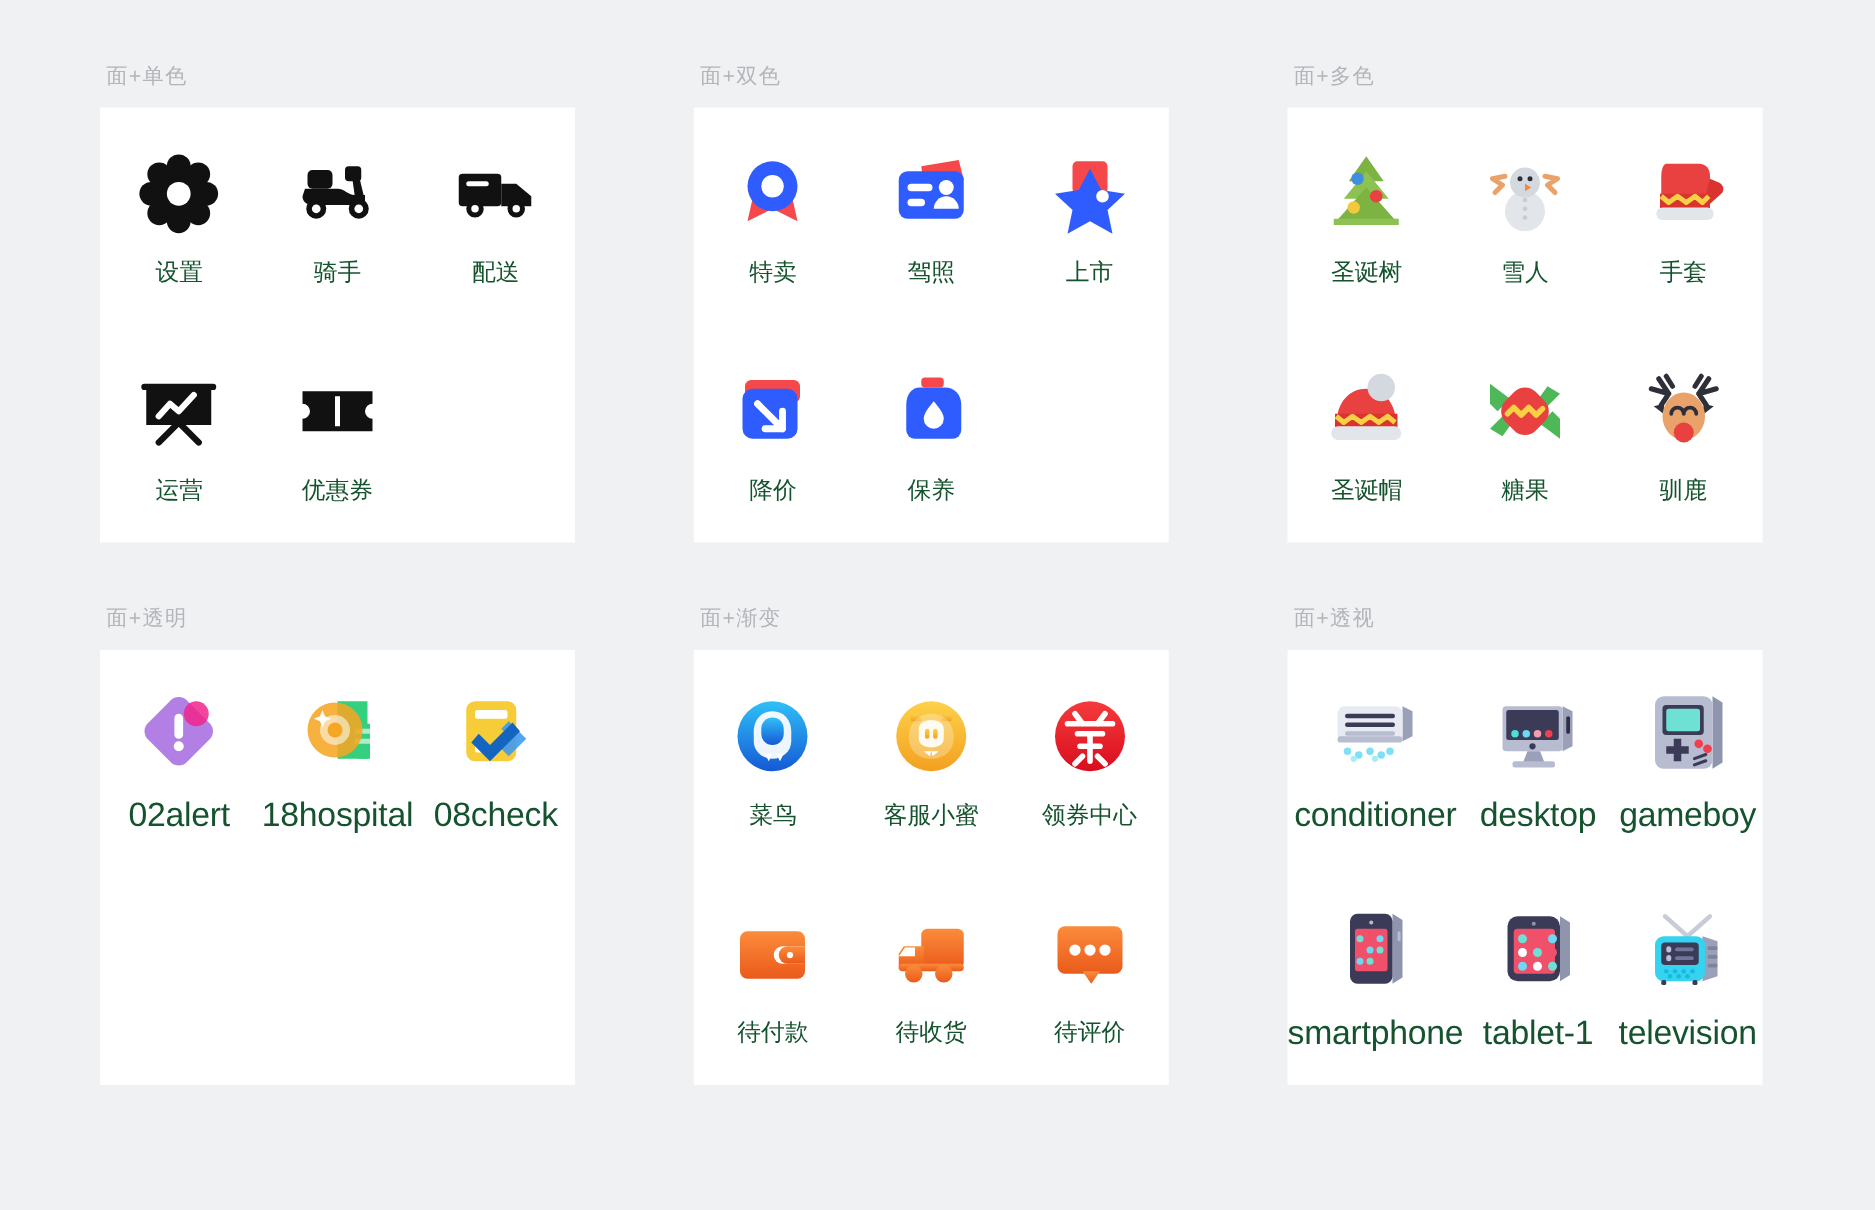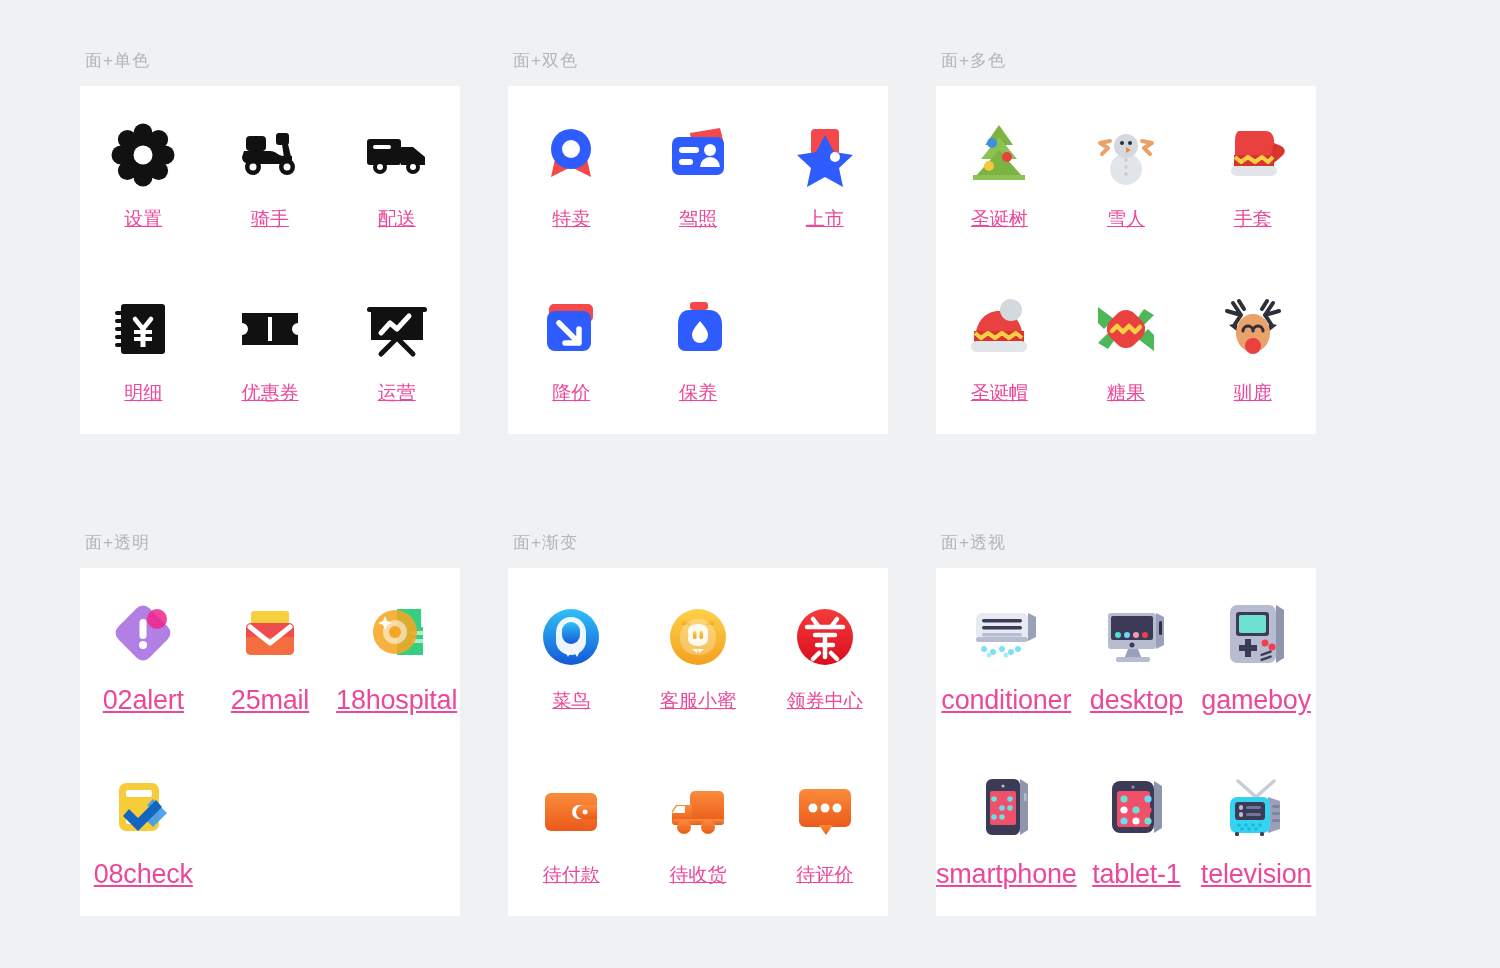--- a/index.html
+++ b/index.html
@@ -10,21 +10,20 @@
     overflow: hidden;
   }
   .page {
     width: 1500px; height: 968px;
     padding: 50px 80px 16px 80px;
     display: grid;
     grid-template-columns: repeat(3, 380px);
     grid-template-rows: repeat(2, 434px);
     column-gap: 95px;
     row-gap: 0px;
-    gap: 48px;
   }
   .group { display: flex; flex-direction: column; }
   .group-title {
     font-size: 17px;
     color: #b3b5ba;
     letter-spacing: 1px;
     padding-left: 5px;
     margin-bottom: 14px;
     height: 22px;
     line-height: 22px;
@@ -47,25 +46,24 @@
     width: 100%; height: 100%;
   }
   .icon-box {
     width: 72px; height: 72px;
     display: flex; align-items: center; justify-content: center;
     margin-bottom: 18px;
   }
   .icon-box svg { display: block; }
   .cell-label {
     font-size: 19px;
-    color: #ec4899;
+    color: #14532d;
     line-height: 1;
     text-align: right;
     white-space: nowrap;
-    text-decoration: underline;
   }
   .cell-label.latin { font-size: 27px; letter-spacing: -0.2px; }
 </style>
 </head>
 <body>
 
 <div class="page">
     <div class="group">
       <div class="group-title">面+单色</div>
       <div class="card">
@@ -111,53 +109,36 @@
               <circle cx="19" cy="48" r="3" fill="#fff"></circle>
               <circle cx="52" cy="48" r="7" fill="#111111"></circle>
               <circle cx="52" cy="48" r="3" fill="#fff"></circle>
             </svg>
           </div>
           <div class="cell-label">配送</div>
         </div>
         <div class="cell">
           <div class="icon-box">
             <svg width="72" height="72" viewBox="0 0 72 72" xmlns="http://www.w3.org/2000/svg">
-              <rect x="14" y="11" width="44" height="50" rx="3" fill="#111111"></rect>
-              <rect x="8" y="18" width="10" height="4" rx="2" fill="#111111"></rect>
-              <rect x="8" y="26" width="10" height="4" rx="2" fill="#111111"></rect>
-              <rect x="8" y="34" width="10" height="4" rx="2" fill="#111111"></rect>
-              <rect x="8" y="42" width="10" height="4" rx="2" fill="#111111"></rect>
-              <rect x="8" y="50" width="10" height="4" rx="2" fill="#111111"></rect>
-              <path d="M28 26l8 10 8-10" stroke="#fff" stroke-width="4.5" fill="none" stroke-linecap="round"></path>
-              <rect x="27" y="37" width="18" height="4" fill="#fff"></rect>
-              <rect x="27" y="44" width="18" height="4" fill="#fff"></rect>
-              <rect x="33.5" y="36" width="5" height="18" fill="#fff"></rect>
-            </svg>
-          </div>
-          <div class="cell-label">明细</div>
-        </div>
-        <div class="cell">
-          <div class="icon-box">
-            <svg width="72" height="72" viewBox="0 0 72 72" xmlns="http://www.w3.org/2000/svg">
-              <path d="M8 20h56v10a6 6 0 000 12v10H8V42a6 6 0 000-12z" fill="#111111"></path>
-              <rect x="34" y="24" width="4" height="24" fill="#fff"></rect>
-            </svg>
-          </div>
-          <div class="cell-label">优惠券</div>
-        </div>
-        <div class="cell">
-          <div class="icon-box">
-            <svg width="72" height="72" viewBox="0 0 72 72" xmlns="http://www.w3.org/2000/svg">
               <rect x="6" y="14" width="60" height="5" rx="2.5" fill="#111111"></rect>
               <rect x="10" y="19" width="52" height="28" fill="#111111"></rect>
               <path d="M20 40l9-10 7 6 12-13" stroke="#fff" stroke-width="5" fill="none" stroke-linecap="round" stroke-linejoin="round"></path>
               <path d="M34 47l-14 14M38 47l14 14" stroke="#111111" stroke-width="5" stroke-linecap="round"></path>
             </svg>
           </div>
           <div class="cell-label">运营</div>
+        </div>
+        <div class="cell">
+          <div class="icon-box">
+            <svg width="72" height="72" viewBox="0 0 72 72" xmlns="http://www.w3.org/2000/svg">
+              <path d="M8 20h56v10a6 6 0 000 12v10H8V42a6 6 0 000-12z" fill="#111111"></path>
+              <rect x="34" y="24" width="4" height="24" fill="#fff"></rect>
+            </svg>
+          </div>
+          <div class="cell-label">优惠券</div>
         </div>
       </div>
     </div>
     <div class="group">
       <div class="group-title">面+双色</div>
       <div class="card">
         <div class="cell">
           <div class="icon-box">
             <svg width="72" height="72" viewBox="0 0 72 72" xmlns="http://www.w3.org/2000/svg">
               <path d="M20 40l-4 18 20-10 20 10-4-18z" fill="#f5484a"></path>
@@ -306,31 +287,20 @@
         <div class="cell">
           <div class="icon-box">
             <svg width="72" height="72" viewBox="0 0 72 72" xmlns="http://www.w3.org/2000/svg">
               <rect x="14" y="14" width="44" height="44" rx="9" transform="rotate(45 36 36)" fill="#a568e0" opacity="0.85"></rect>
               <circle cx="50" cy="22" r="10" fill="#f0258c" opacity="0.85"></circle>
               <rect x="32.5" y="22" width="7" height="20" rx="3.5" fill="#fff"></rect>
               <circle cx="36" cy="48" r="4" fill="#fff"></circle>
             </svg>
           </div>
           <div class="cell-label latin">02alert</div>
-        </div>
-        <div class="cell">
-          <div class="icon-box">
-            <svg width="72" height="72" viewBox="0 0 72 72" xmlns="http://www.w3.org/2000/svg">
-              <rect x="17" y="14" width="38" height="20" rx="3" fill="#f7cf3f"></rect>
-              <rect x="12" y="26" width="48" height="32" rx="5" fill="#ef4d4d"></rect>
-              <path d="M12 40v13a5 5 0 005 5h38a5 5 0 005-5V40z" fill="#f4703f" opacity="0.9"></path>
-              <path d="M16 30l20 16 20-16" stroke="#fff" stroke-width="5" fill="none" stroke-linecap="round" stroke-linejoin="round"></path>
-            </svg>
-          </div>
-          <div class="cell-label latin">25mail</div>
         </div>
         <div class="cell">
           <div class="icon-box">
             <svg width="72" height="72" viewBox="0 0 72 72" xmlns="http://www.w3.org/2000/svg">
               <rect x="36" y="12" width="24" height="46" fill="#35d07f"></rect>
               <rect x="52" y="30" width="10" height="28" fill="#35d07f"></rect>
               <rect x="50" y="34" width="12" height="4" fill="#fff" opacity="0.6"></rect>
               <rect x="50" y="42" width="12" height="4" fill="#fff" opacity="0.6"></rect>
               <circle cx="34" cy="35" r="22" fill="#f5a623" opacity="0.88"></circle>
               <circle cx="34" cy="35" r="12" fill="#fff" opacity="0.55"></circle>

